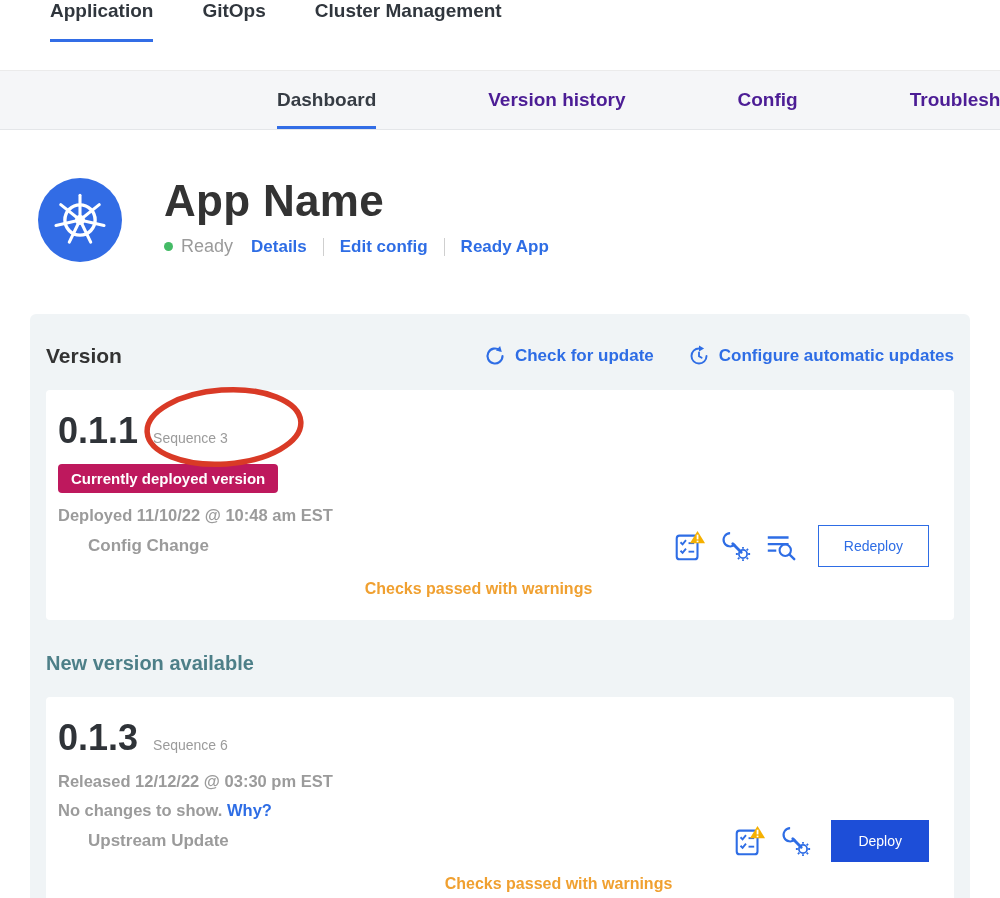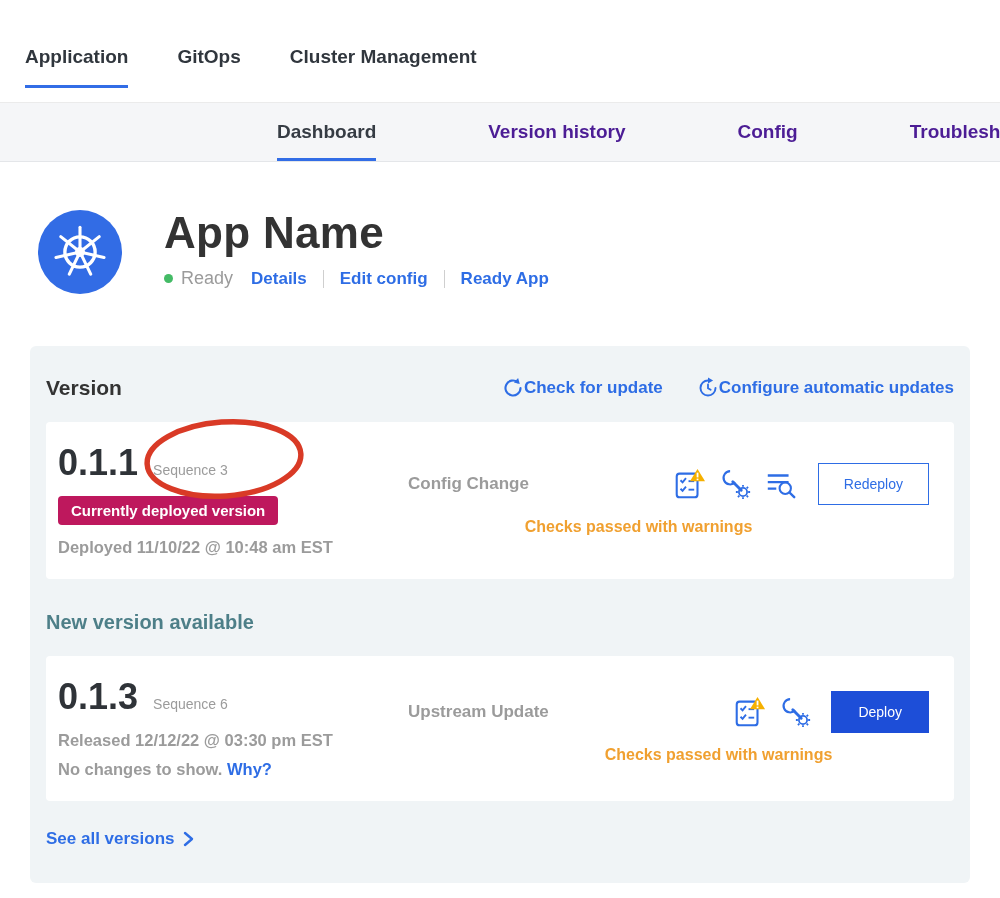--- a/index.html
+++ b/index.html
@@ -3,22 +3,22 @@
 <meta charset="utf-8">
 <style>
   * { box-sizing: border-box; }
   html,body { margin:0; padding:0; }
   body {
     width:1000px; height:898px; overflow:hidden; background:#fff;
     font-family:"Liberation Sans", sans-serif; color:#333;
   }
 
   
-  .top-nav { height:71px; background:#fff; display:flex; align-items:center;
-    gap:49px; padding-left:25px; border-bottom:1px solid #ebebeb;margin-top:32px; }
+  .top-nav { height:71px; background:#fff; display:flex; align-items:flex-start;
+    gap:49px; padding-left:50px; border-bottom:1px solid #ebebeb; }
   .top-tab { font-size:19px; font-weight:700; color:#30363d;
     padding-bottom:17px; border-bottom:3px solid transparent; cursor:pointer; white-space:nowrap; }
   .top-tab.active { border-bottom-color:#326de6; }
 
   
   .sub-nav { height:59px; background:#f5f6f8; display:flex; align-items:flex-end;
     gap:112px; padding-left:277px; border-bottom:1px solid #e4e6e9; white-space:nowrap; }
   .sub-tab { font-size:19px; font-weight:700; color:#4c1d95;
     padding-bottom:15px; border-bottom:3px solid transparent; cursor:pointer; }
   .sub-tab.active { color:#363c44; border-bottom-color:#326de6; }
@@ -32,25 +32,25 @@
   .status-row { display:flex; align-items:center; margin-top:12px; }
   .status-dot { width:9px; height:9px; border-radius:50%; background:#44bb66; margin-right:8px; }
   .status-text { color:#9b9b9b; font-size:18px; margin-right:18px; }
   .hlink { color:#2e6de5; font-weight:700; font-size:17px; cursor:pointer; }
   .sep { width:1px; height:18px; background:#cfcfcf; margin:0 16px; }
 
   
   .panel { margin:52px 30px 16px; background:#f0f4f6; border-radius:6px; padding:30px 16px 34px; }
   .panel-head { display:flex; align-items:center; }
   .panel-title { font-size:21px; font-weight:700; color:#333; margin-right:auto; }
-  .panel-action { display:flex; align-items:center; margin-left:34px; cursor:pointer;text-align:right; }
+  .panel-action { display:flex; align-items:center; gap:9px; margin-left:34px; cursor:pointer;text-align:right; }
   .panel-action .lbl { color:#2e6de5; font-weight:700; font-size:17px; }
 
   .v-card { background:#fff; border-radius:4px; margin-top:22px;
-    padding:20px 25px 22px 12px; display:flex; position:relative; }
+    padding:20px 25px 22px 12px; display:flex; position:relative;flex-direction:column; }
   .card-left { width:320px; flex-shrink:0; }
   .version-line { display:flex; align-items:baseline; gap:15px; }
   .version-num { font-size:36px; font-weight:700; color:#2f3338; }
   .seq { font-size:14px; color:#9b9b9b; }
   .badge { display:inline-block; background:#be185d; color:#fff; font-size:15px;
     font-weight:700; padding:6px 13px; border-radius:4px; margin-top:12px; }
   .meta-text { color:#9b9b9b; font-size:16.5px; font-weight:700; margin-top:13px; }
   .nochanges { margin-top:10px; font-size:16.5px; font-weight:700; color:#9b9b9b; }
   .card-right { flex:1; display:flex; flex-direction:column; justify-content:center; }
   .row1 { display:flex; align-items:center; }

